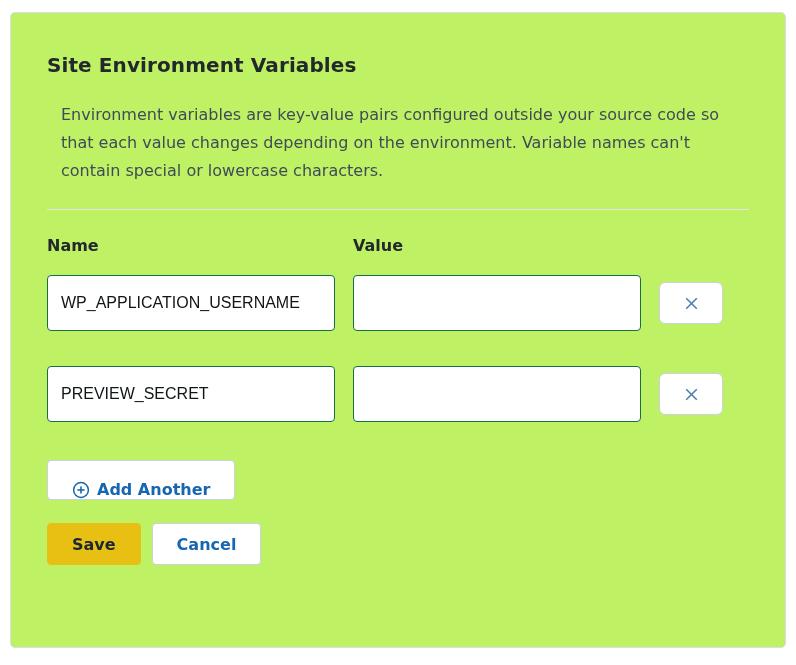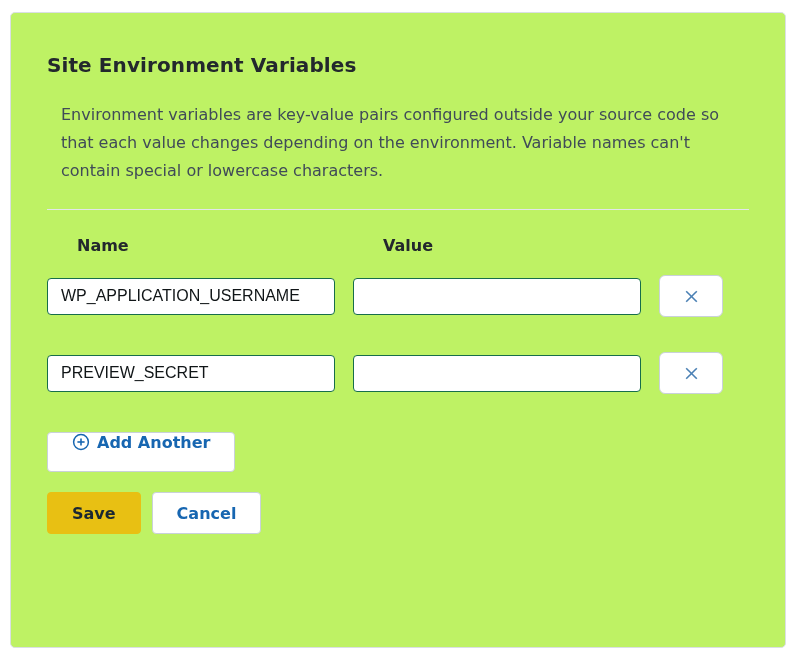--- a/index.html
+++ b/index.html
@@ -50,33 +50,32 @@
     margin:0 0 26px 0;
   }
   .grid{
     display:grid;
     grid-template-columns:288px 288px 64px;
     column-gap:18px;
     align-items:center;
   }
   .grid-header{
     margin-bottom:20px;
-    margin-left:30px;
   }
   .grid-header .col-label{
     font-size:16px;
     font-weight:bold;
     color:var(--text-dark);
   }
   .var-row{
     margin-bottom:35px;
   }
   .var-row input{
     width:100%;
-    height:37px;
+    height:56px;
     border:1px solid var(--input-border-green);
     border-radius:4px;
     padding:0 13px;
     font-family:"Liberation Sans",sans-serif;
     font-size:16px;
     color:#101517;
     background:#fff;
     outline:none;
   }
   .remove-btn{
@@ -93,21 +92,21 @@
   }
   .x-icon{display:block;}
   .add-btn{
     margin-top:3px;
     height:40px;
     padding:0 24px;
     background:#fff;
     border:1px solid var(--button-border);
     border-radius:4px;
     display:inline-flex;
-    align-items:flex-start;
+    align-items:flex-end;
     gap:7px;
     font-family:"DejaVu Sans",sans-serif;
     font-size:16px;
     font-weight:bold;
     color:var(--accent-blue);
     cursor:pointer;
   }
   .plus-icon{display:block;}
   .actions{
     margin-top:20px;

